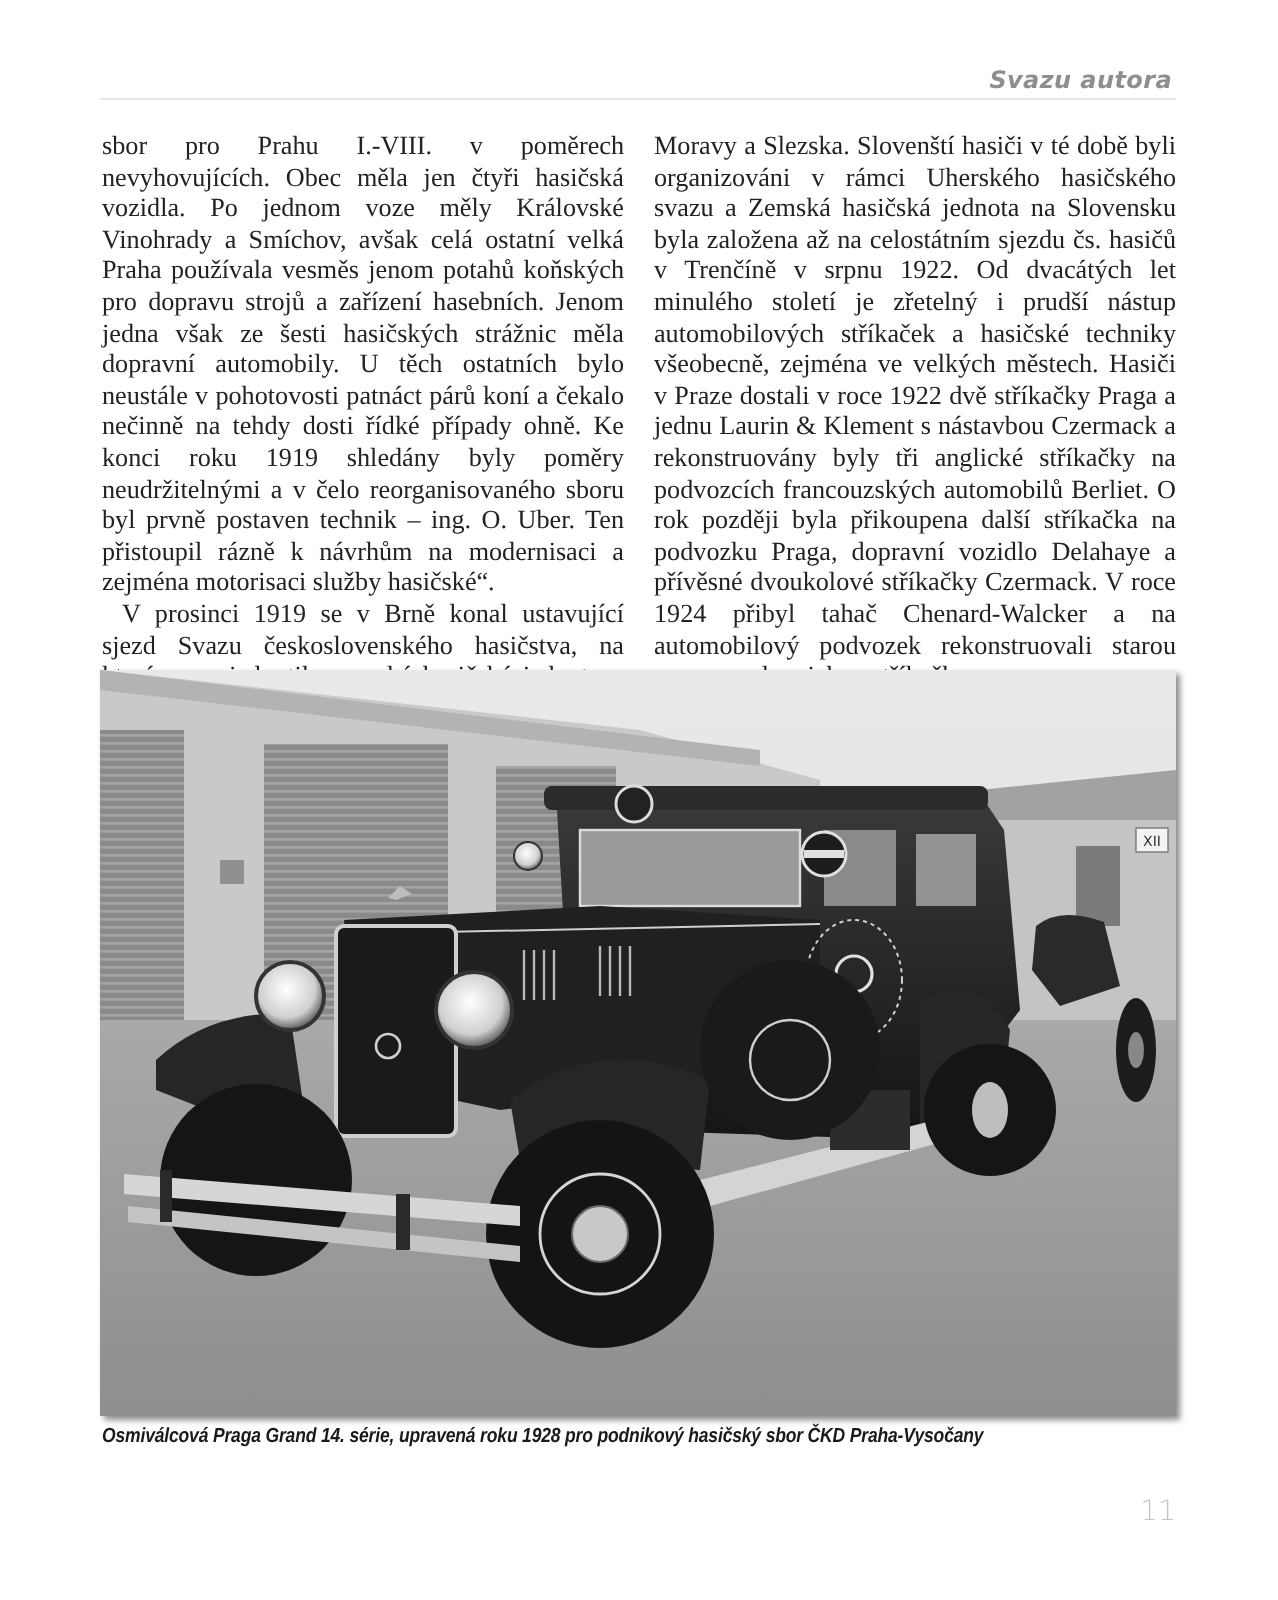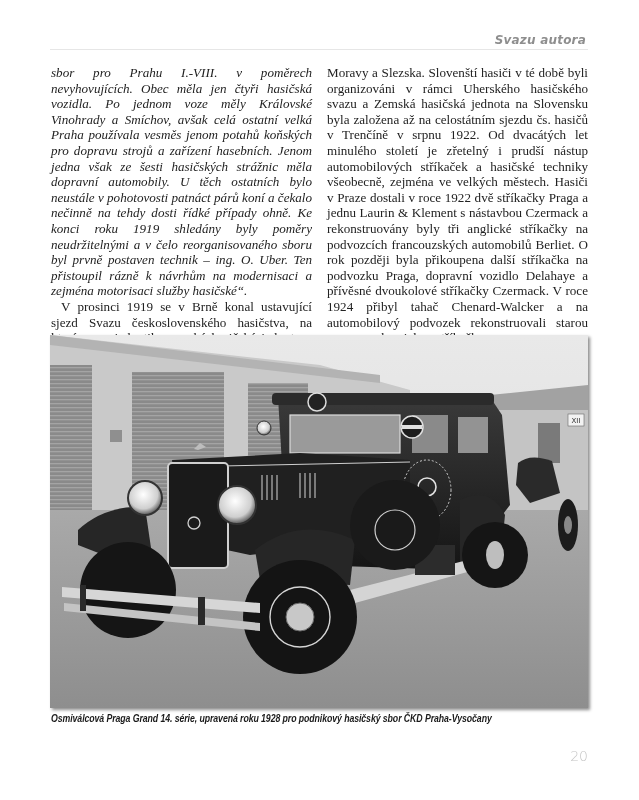--- a/index.html
+++ b/index.html
@@ -3,21 +3,21 @@
 <meta charset="utf-8">
 <style>
   html, body { margin:0; padding:0; background:#ffffff; }
   body { width:639px; height:800px; position:relative; overflow:hidden; font-family:"DejaVu Serif", serif; }
   .running-head { position:absolute; left:50px; right:51px; top:33px; height:16px; border-bottom:1px solid #e6e6e6; }
   .running-head span { position:absolute; right:2px; top:0; font-family:"DejaVu Sans", sans-serif; font-style:italic; font-weight:bold; font-size:12px; color:#8e8e8e; letter-spacing:0.2px; }
   .col { position:absolute; top:65px; width:261px; font-family:"Liberation Serif", serif; font-size:13.1px; line-height:15.6px; color:#222; text-align:justify; }
   .col p { margin:0; }
   .col-left { left:51px; }
   .col-right { left:327px; }
-  .italic { font-style:italic; }
+  .italic { }
   .indent { text-indent:10px; }
   .photo { position:absolute; left:50px; top:335px; width:538px; height:373px; background:#0f766e; box-shadow:2px 2px 3px rgba(0,0,0,0.45); overflow:hidden; }
   .photo svg { display:block; }
   .caption { position:absolute; left:51px; top:713px; font-family:"Liberation Sans", sans-serif; font-style:italic; font-weight:bold; font-size:10.2px; color:#1a1a1a; transform:scaleX(0.86); transform-origin:left top; white-space:nowrap; letter-spacing:-0.1px; }
   .page-number { position:absolute; right:51px; top:748px; font-family:"DejaVu Sans", sans-serif; font-size:14px; font-weight:300; color:#c4c4c4; }
 </style>
 </head>
 <body>
 
 <div class="running-head">
@@ -130,13 +130,13 @@
 
     <polygon points="12,252 210,268 210,278 12,262" fill="#d6d6d6"></polygon>
     <polygon points="14,268 210,288 210,296 14,276" fill="#c4c4c4"></polygon>
     <rect x="30" y="250" width="6" height="26" fill="#2a2a2a"></rect>
     <rect x="148" y="262" width="7" height="28" fill="#2a2a2a"></rect>
   </svg>
 </div>
 
 <div class="caption">Osmiválcová Praga Grand 14. série, upravená roku 1928 pro podnikový hasičský sbor ČKD Praha-Vysočany</div>
 
-<div class="page-number">20</div>
+<div class="page-number">11</div>
 
 </body></html>

